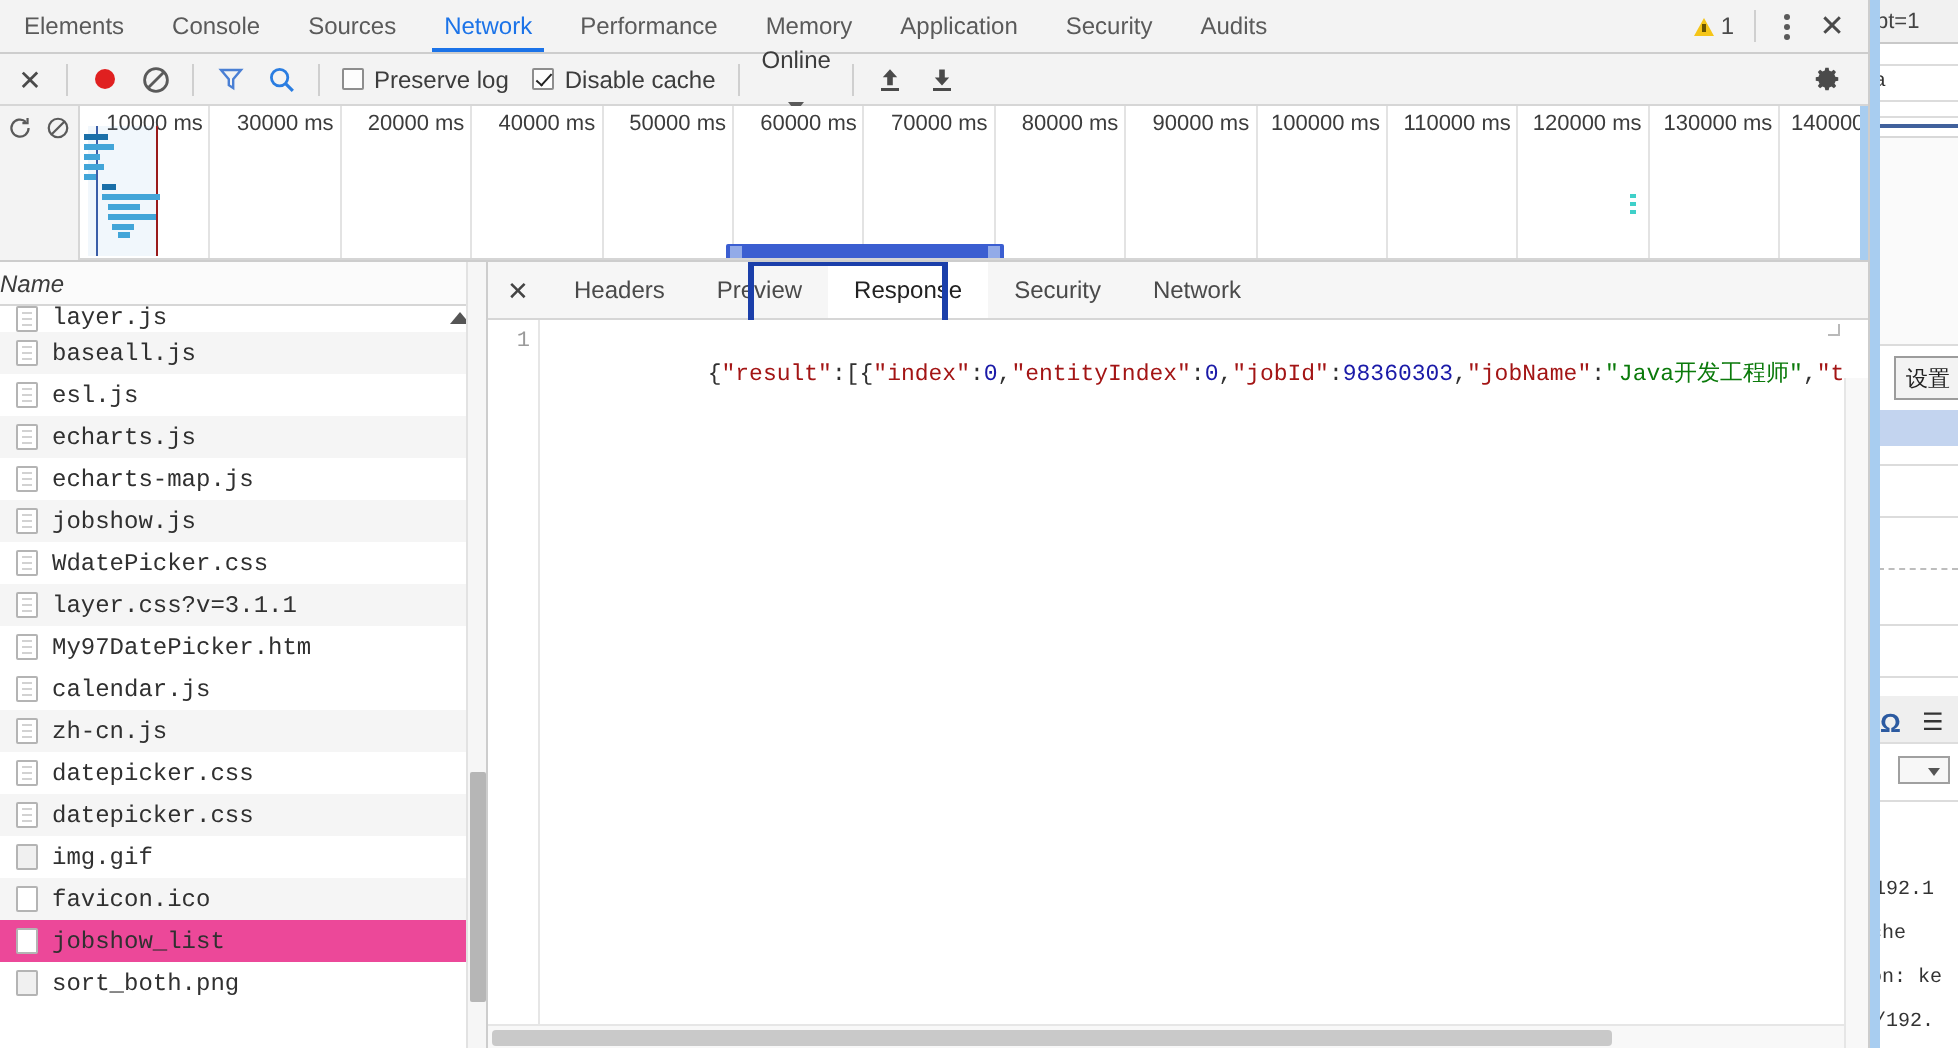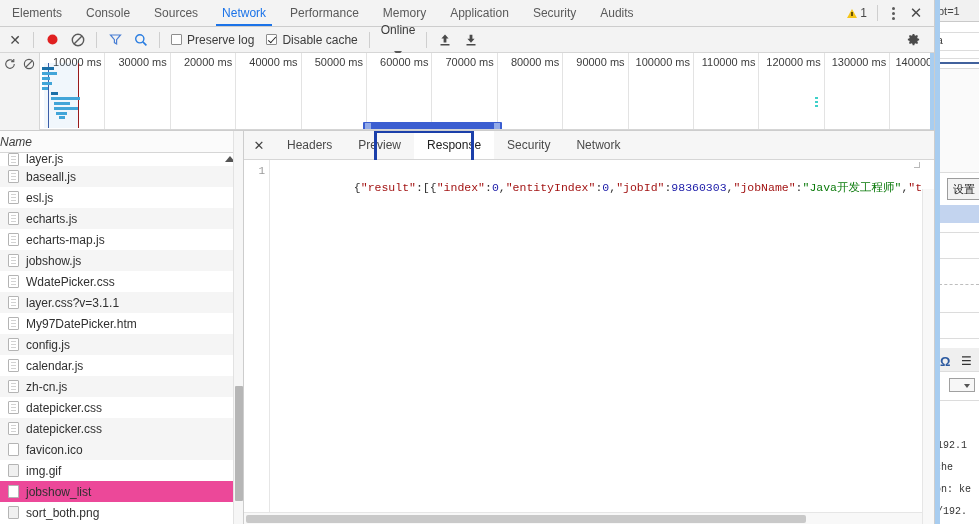--- a/index.html
+++ b/index.html
@@ -154,21 +154,21 @@
     position: relative; width: 244px; height: 100%;
     border-right: 1px solid #cdcdcd; background: #ffffff; overflow:hidden;
   }
   .req-head {
     height: 22px; border-bottom: 1px solid #d6d6d6; background:#fbfbfb;
     display:flex; align-items:center; padding-left:0; font-size:12px; color:#3c3c3c;font-style:italic;
   }
   .req-list { position:absolute; top:22px; left:0; right:0; bottom:0; overflow:hidden; }
   .req-row {
     height: 21px; display:flex; align-items:center; padding-left:8px;
-    font-size: 12px; color:#303030; white-space:nowrap;
+    font-size: 12px; color:#303030; white-space:nowrap;font-family:Liberation Mono, monospace;
   }
   .req-row.odd { background:#f5f5f5; }
   .req-row.sel { background:#ec4899; }
   .req-row.clipped-top { height: 13px; align-items:flex-end; }
   .fi {
     width:11px; height:13px; margin-right:7px; flex:0 0 auto;
     border:1px solid #b4b4b4; background:#ffffff; position:relative; border-radius:1px;
   }
   .fi.doc::before {
     content:""; position:absolute; left:2px; top:2px; right:2px; height:1px;
@@ -495,47 +495,43 @@
             <span>WdatePicker.css</span>
           </div>
           <div class="req-row odd">
             <span class="fi doc"></span>
             <span>layer.css?v=3.1.1</span>
           </div>
           <div class="req-row">
             <span class="fi doc"></span>
             <span>My97DatePicker.htm</span>
           </div>
-          <div class="req-row odd">
-            <span class="fi doc"></span>
-            <span>config.js</span>
-          </div>
           <div class="req-row">
             <span class="fi doc"></span>
             <span>calendar.js</span>
           </div>
           <div class="req-row odd">
             <span class="fi doc"></span>
             <span>zh-cn.js</span>
           </div>
           <div class="req-row">
             <span class="fi doc"></span>
             <span>datepicker.css</span>
           </div>
           <div class="req-row odd">
             <span class="fi doc"></span>
             <span>datepicker.css</span>
+          </div>
+          <div class="req-row">
+            <span class="fi img"></span>
+            <span>img.gif</span>
           </div>
           <div class="req-row odd">
             <span class="fi plain"></span>
             <span>favicon.ico</span>
-          </div>
-          <div class="req-row">
-            <span class="fi img"></span>
-            <span>img.gif</span>
           </div>
           <div class="req-row sel">
             <span class="fi plain"></span>
             <span>jobshow_list</span>
           </div>
           <div class="req-row">
             <span class="fi img"></span>
             <span>sort_both.png</span>
           </div>
 

